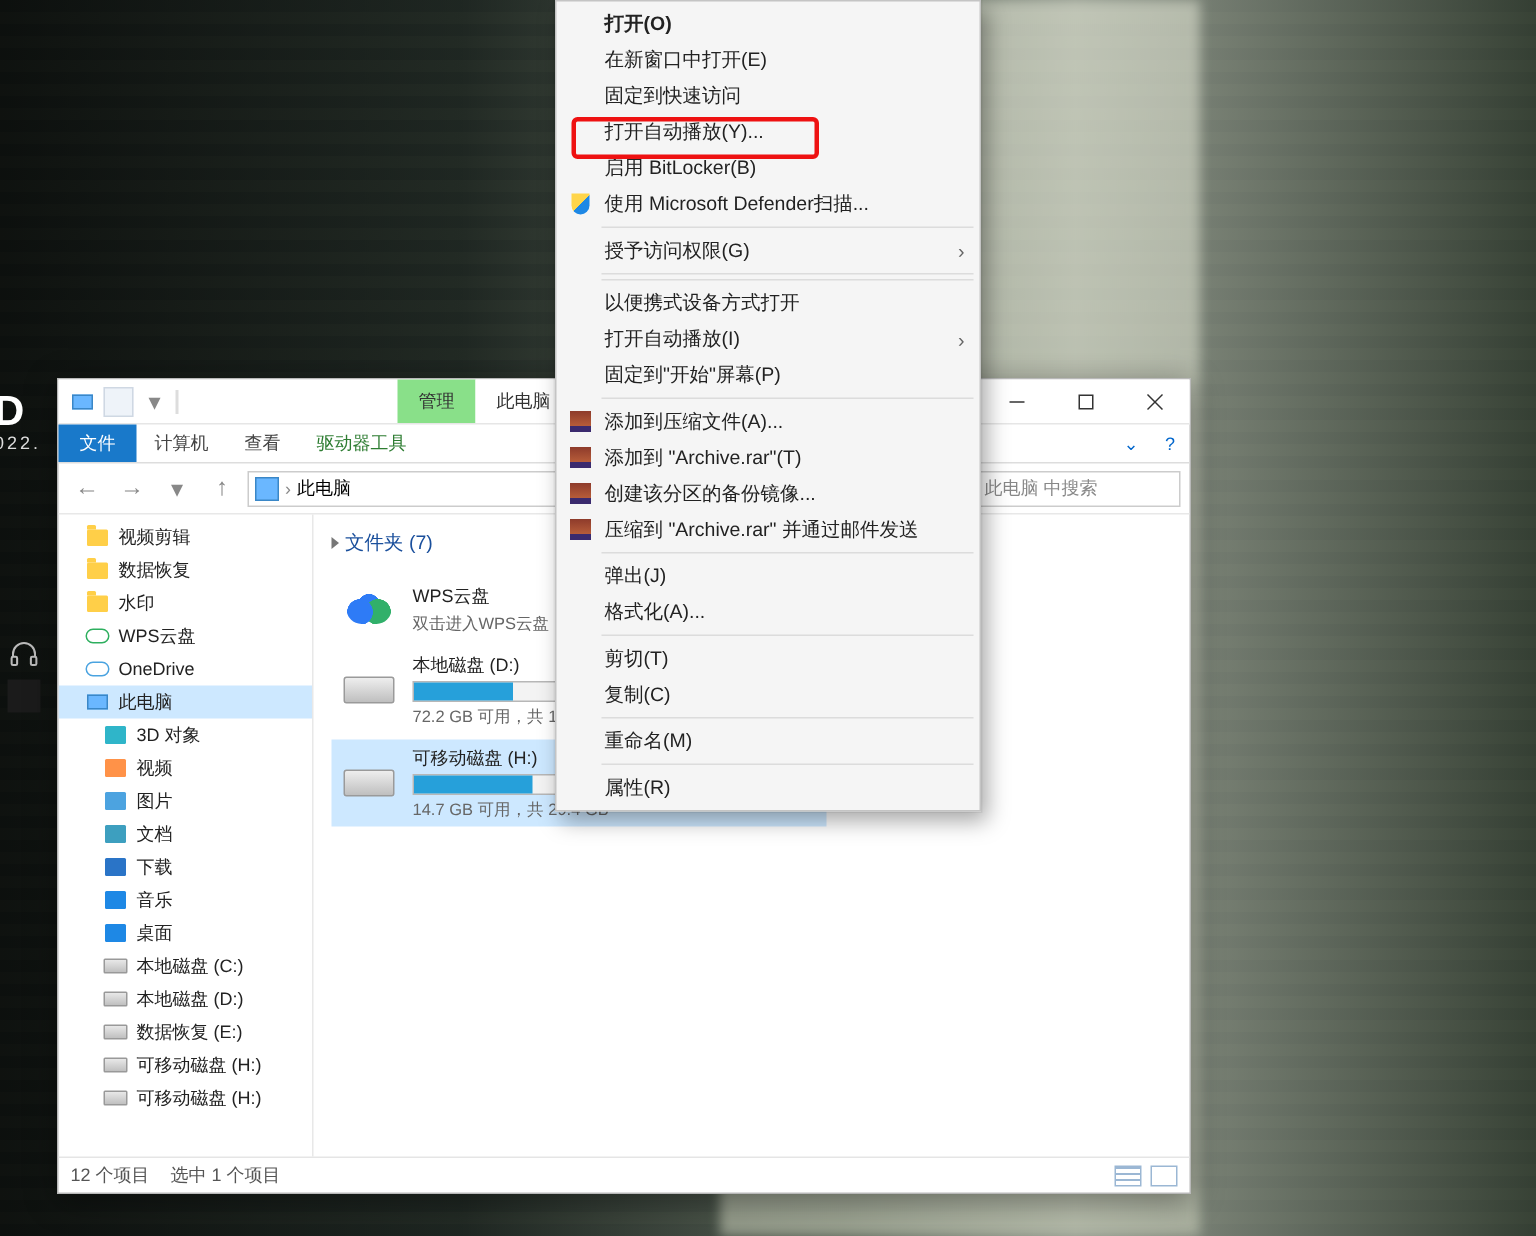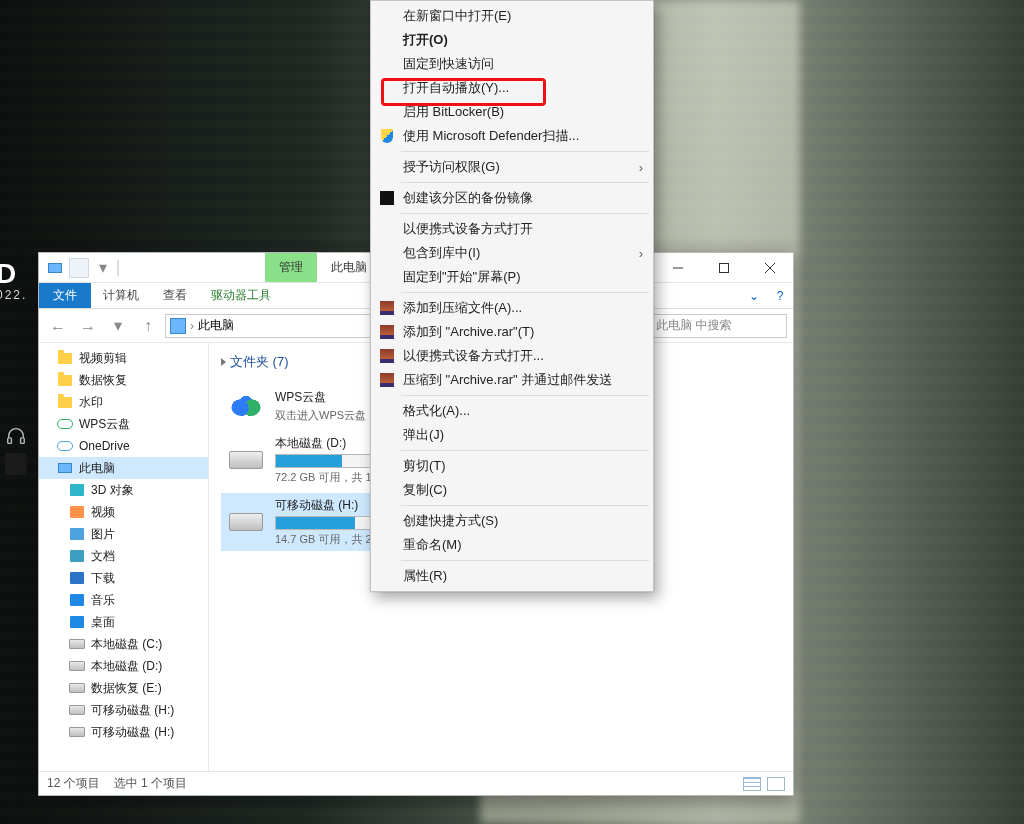--- a/index.html
+++ b/index.html
@@ -344,57 +344,51 @@
     <span>12 个项目</span>
     <span>选中 1 个项目</span>
     <div class="right">
       <div class="view-ic" style="background:repeating-linear-gradient(#9bb7d4 0 1px,transparent 1px 4px);"></div>
       <div class="view-ic"></div>
     </div>
   </div>
 </div>
 
 <div class="ctxmenu" id="ctxmenu">
-    <div class="mitem">
-      <span>在新窗口中打开(E)</span>
-    </div>
     <div class="mitem bold">
       <span>打开(O)</span>
+    </div>
+    <div class="mitem">
+      <span>在新窗口中打开(E)</span>
     </div>
     <div class="mitem">
       <span>固定到快速访问</span>
     </div>
     <div class="mitem">
       <span>打开自动播放(Y)...</span>
     </div>
     <div class="mitem">
       <span>启用 BitLocker(B)</span>
     </div>
     <div class="mitem shield">
       <span class="micon"></span>
       <span>使用 Microsoft Defender扫描...</span>
     </div>
     <div class="msep"></div>
     <div class="mitem">
       <span>授予访问权限(G)</span>
       <span class="arrow">›</span>
     </div>
     <div class="msep"></div>
-    <div class="mitem">
-      <span class="micon">
-        <span class="blk"></span>
-      </span>
-      <span>创建该分区的备份镜像</span>
-    </div>
     <div class="msep"></div>
     <div class="mitem">
       <span>以便携式设备方式打开</span>
     </div>
     <div class="mitem">
-      <span>包含到库中(I)</span>
+      <span>打开自动播放(I)</span>
       <span class="arrow">›</span>
     </div>
     <div class="mitem">
       <span>固定到"开始"屏幕(P)</span>
     </div>
     <div class="msep"></div>
     <div class="mitem">
       <span class="micon">
         <span class="rar"></span>
       </span>
@@ -403,47 +397,44 @@
     <div class="mitem">
       <span class="micon">
         <span class="rar"></span>
       </span>
       <span>添加到 "Archive.rar"(T)</span>
     </div>
     <div class="mitem">
       <span class="micon">
         <span class="rar"></span>
       </span>
-      <span>以便携式设备方式打开...</span>
+      <span>创建该分区的备份镜像...</span>
     </div>
     <div class="mitem">
       <span class="micon">
         <span class="rar"></span>
       </span>
       <span>压缩到 "Archive.rar" 并通过邮件发送</span>
     </div>
     <div class="msep"></div>
     <div class="mitem">
+      <span>弹出(J)</span>
+    </div>
+    <div class="mitem">
       <span>格式化(A)...</span>
     </div>
-    <div class="mitem">
-      <span>弹出(J)</span>
-    </div>
     <div class="msep"></div>
     <div class="mitem">
       <span>剪切(T)</span>
     </div>
     <div class="mitem">
       <span>复制(C)</span>
     </div>
     <div class="msep"></div>
     <div class="mitem">
-      <span>创建快捷方式(S)</span>
-    </div>
-    <div class="mitem">
       <span>重命名(M)</span>
     </div>
     <div class="msep"></div>
     <div class="mitem">
       <span>属性(R)</span>
     </div>
   </div>
 <div class="highlight-box"></div>
 
 </body></html>

